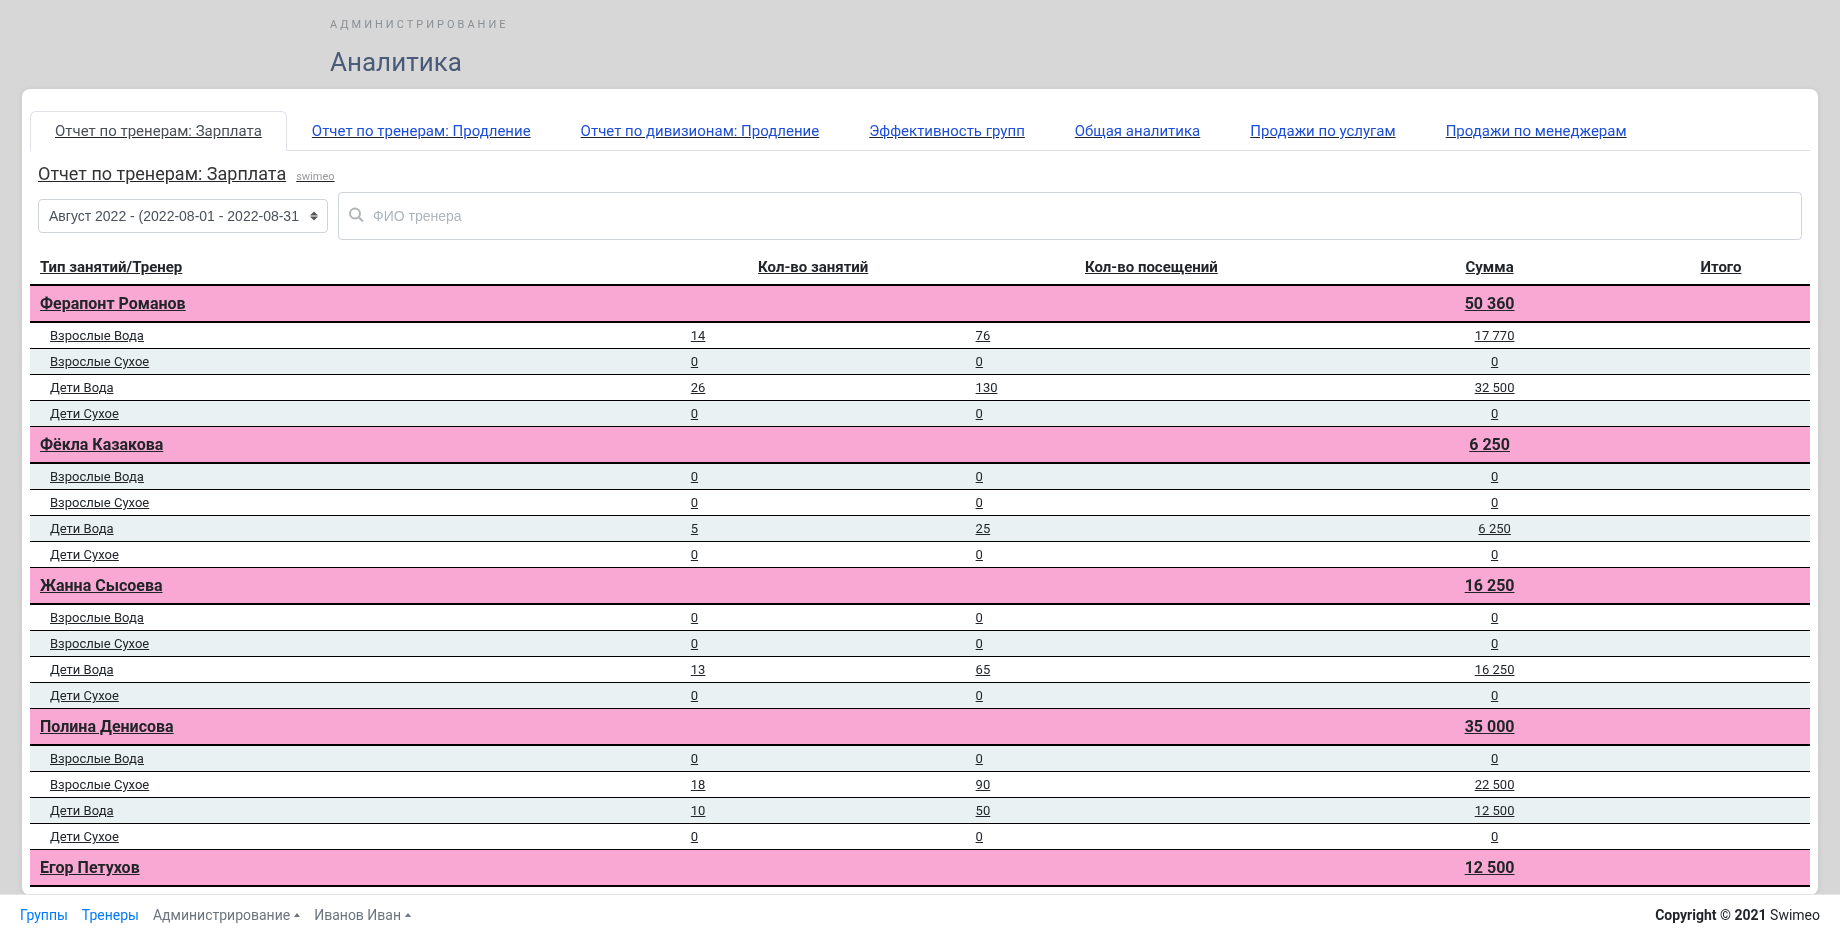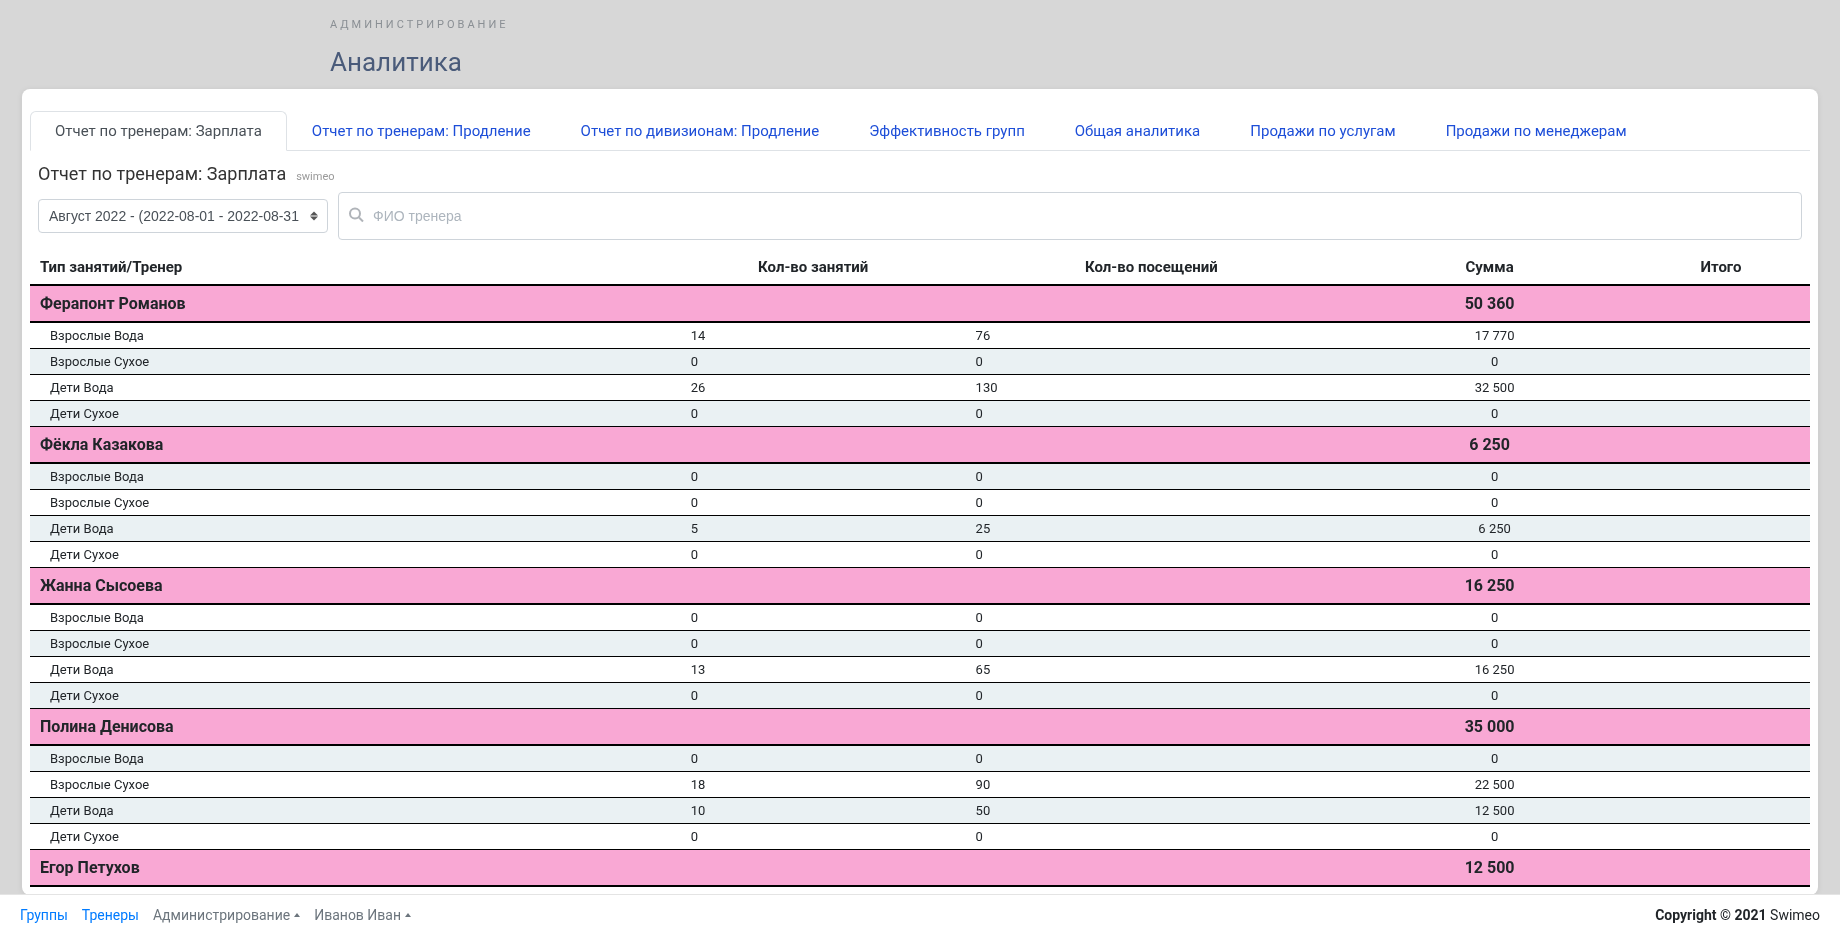--- a/index.html
+++ b/index.html
@@ -25,20 +25,21 @@
     color: #4a5b7a;
     margin-top: 16px;
   }
   .content-card {
     background: #fff;
     border-radius: 8px;
     margin: 0 22px 50px 22px;
     padding: 22px 8px 8px 8px;
     min-height: 660px;
     box-shadow: 0 1px 6px rgba(0,0,0,0.08);
+    text-decoration: underline;
   }
   .tabs {
     display: flex;
     border-bottom: 1px solid #dee2e6;
     margin-bottom: 8px;
     gap: 0;
     flex-wrap: wrap;
   }
   .tab {
     padding: 10px 24px;

